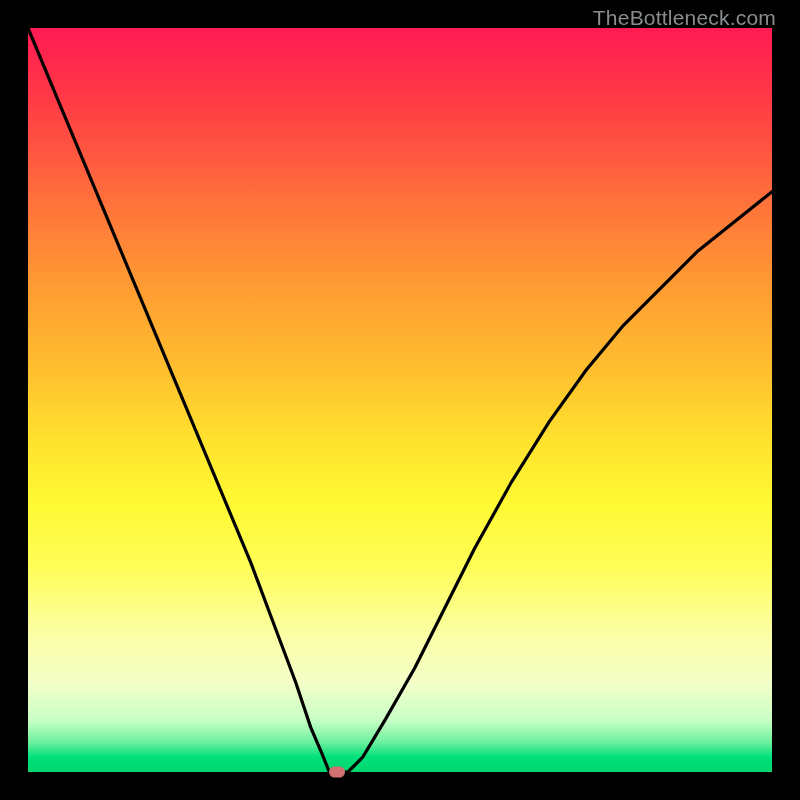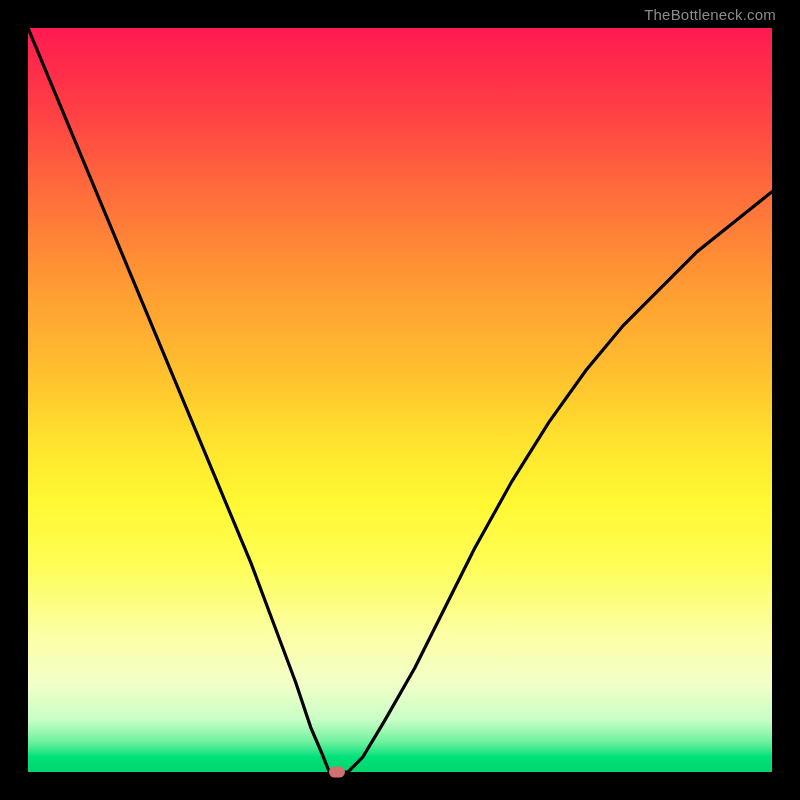--- a/index.html
+++ b/index.html
@@ -39,21 +39,21 @@
       #6df09e 96%,
       #00e07a 98%,
       #00d66d 100%
     );
   }
   .watermark {
     position: absolute;
     top: 6px;
     right: 24px;
     color: #888c8e;
-    font-size: 15px;
+    font-size: 21px;
     font-weight: 500;
     letter-spacing: 0.2px;
     text-align: left;
   }
   svg.curve {
     position: absolute;
     left: 0;
     top: 0;
     width: 744px;
     height: 744px;

